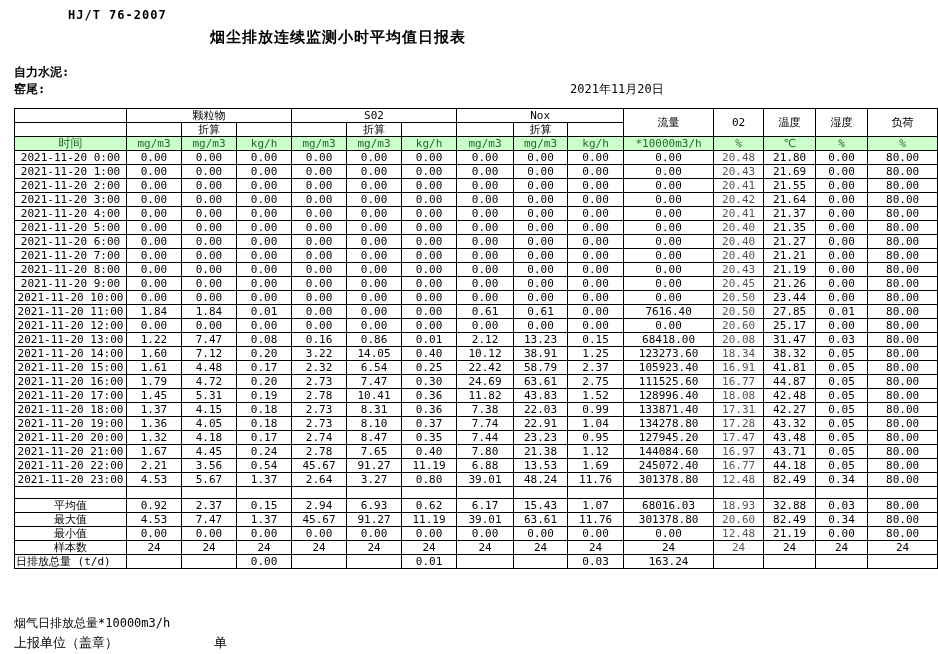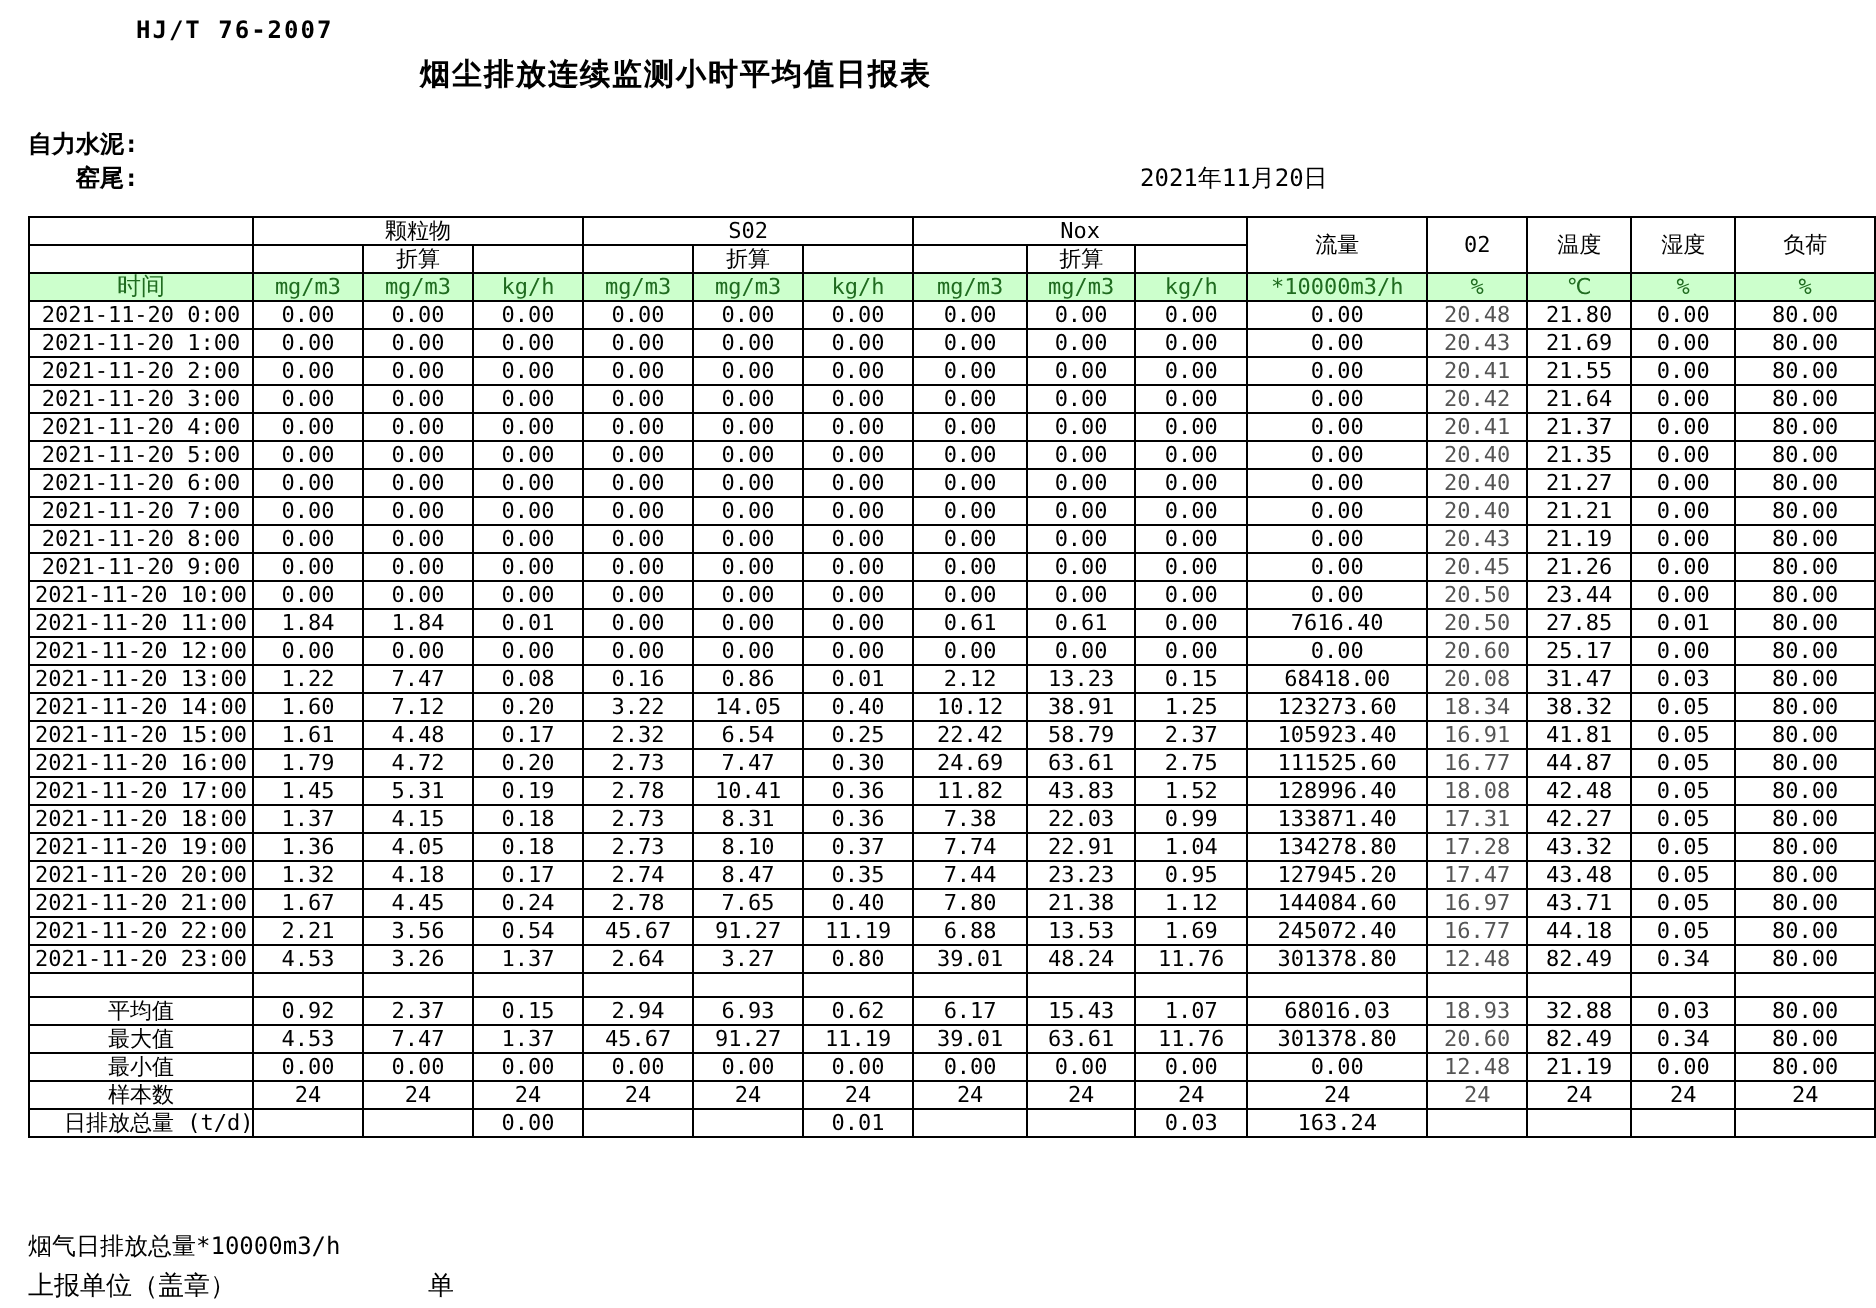--- a/index.html
+++ b/index.html
@@ -5,35 +5,35 @@
   * { margin:0; padding:0; box-sizing:border-box; }
   html,body { background:#fff; }
   body {
     width:938px; height:654px; overflow:hidden;
     font-family:"DejaVu Sans Mono","DejaVu Sans",monospace;
     color:#000; position:relative;
   }
   .std { position:absolute; left:22px; top:8px; font-size:12px; font-weight:bold; letter-spacing:1px;padding-left:46px; }
   .title { position:absolute; left:210px; top:28px; font-size:15px; font-weight:bold; letter-spacing:1px; }
   .company { position:absolute; left:14px; top:64px; font-size:12px; font-weight:bold; }
-  .station { position:absolute; left:14px; top:81px; font-size:12px; font-weight:bold;margin-left:24px; }
+  .station { position:absolute; left:14px; top:81px; font-size:12px; font-weight:bold; }
   .date { position:absolute; left:570px; top:81px; font-size:12px; font-weight:normal; }
 
   table { position:absolute; left:14px; top:108px; border-collapse:collapse; table-layout:fixed; width:923px; }
   td {
     border:1px solid #000; height:14px; line-height:13px;
     font-size:11px; text-align:center; padding:0 2px;
     overflow:hidden; white-space:nowrap;
   }
   thead td { font-size:11px; }
   tr.unit-row td { background:var(--header-bg,#ccffcc); color:var(--header-text,#1f6b1f); }
   tr.unit-row td.time-head { font-size:12px; }
   td.o2col { color:#555; }
   td.lbl { font-size:11px;margin-left:30px; }
-  td.total-lbl { text-align:left; padding-left:17px; }
+  td.total-lbl { text-align:left; padding-left:1px; }
   tr.sep td { height:12px; }
 
   .foot1 { position:absolute; left:14px; top:615px; font-size:12px; }
   .foot2 { position:absolute; left:14px; top:634px; font-size:13px; }
   .foot2 .unit2 { position:absolute; left:200px; top:0; }
 </style>
 </head>
 <body>
 
 <div class="std">HJ/T  76-2007</div>
@@ -490,21 +490,21 @@
         <td>1.69</td>
         <td>245072.40</td>
         <td class="o2col">16.77</td>
         <td>44.18</td>
         <td>0.05</td>
         <td>80.00</td>
       </tr>
       <tr>
         <td>2021-11-20 23:00</td>
         <td>4.53</td>
-        <td>3.26</td>
+        <td>5.67</td>
         <td>1.37</td>
         <td>2.64</td>
         <td>3.27</td>
         <td>0.80</td>
         <td>39.01</td>
         <td>48.24</td>
         <td>11.76</td>
         <td>301378.80</td>
         <td class="o2col">12.48</td>
         <td>82.49</td>

